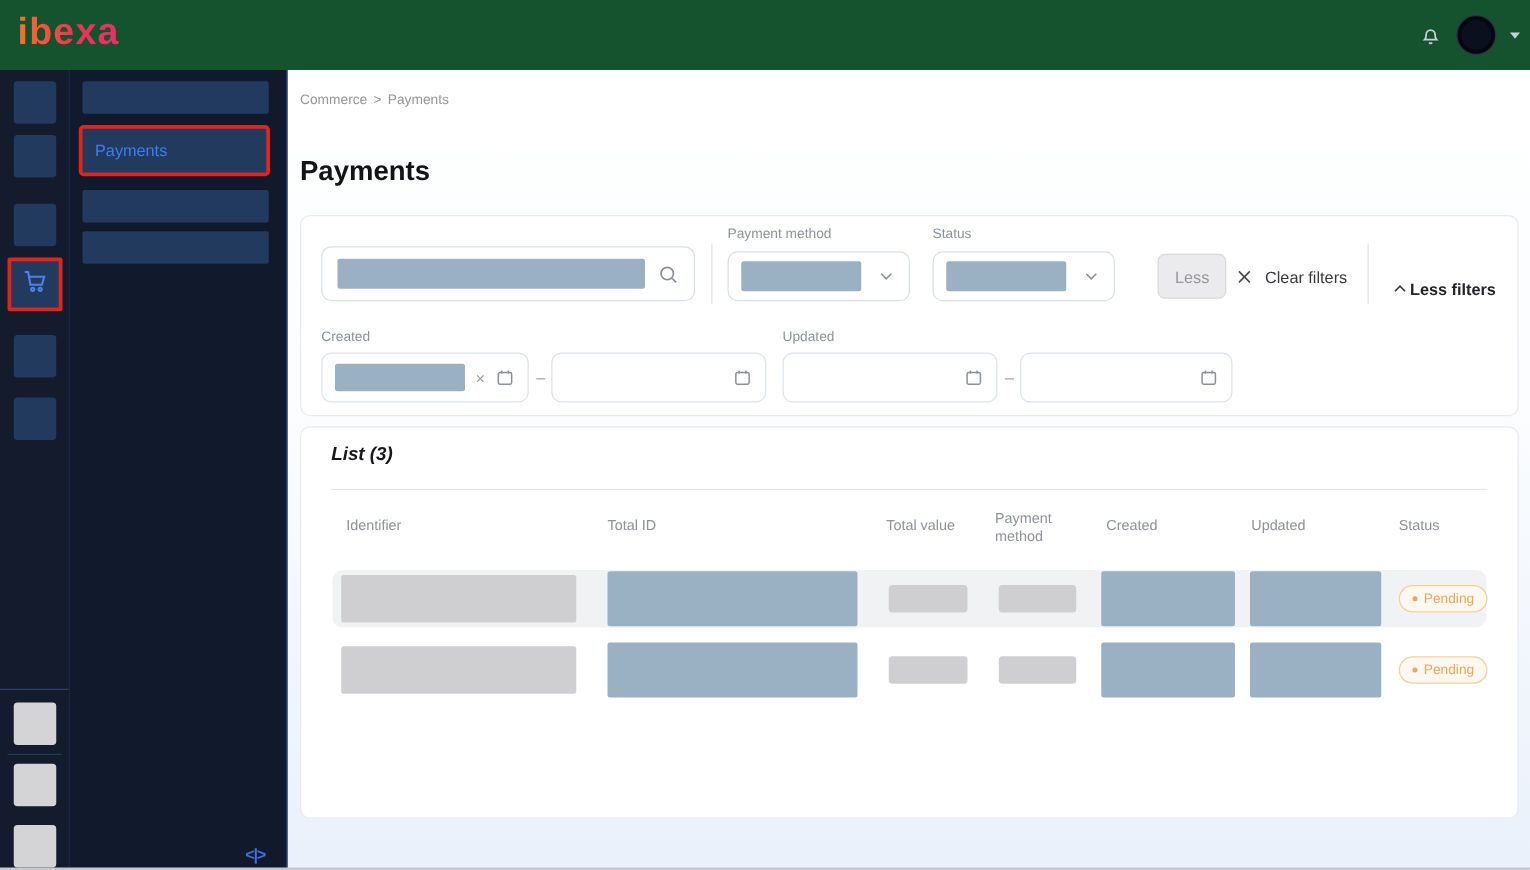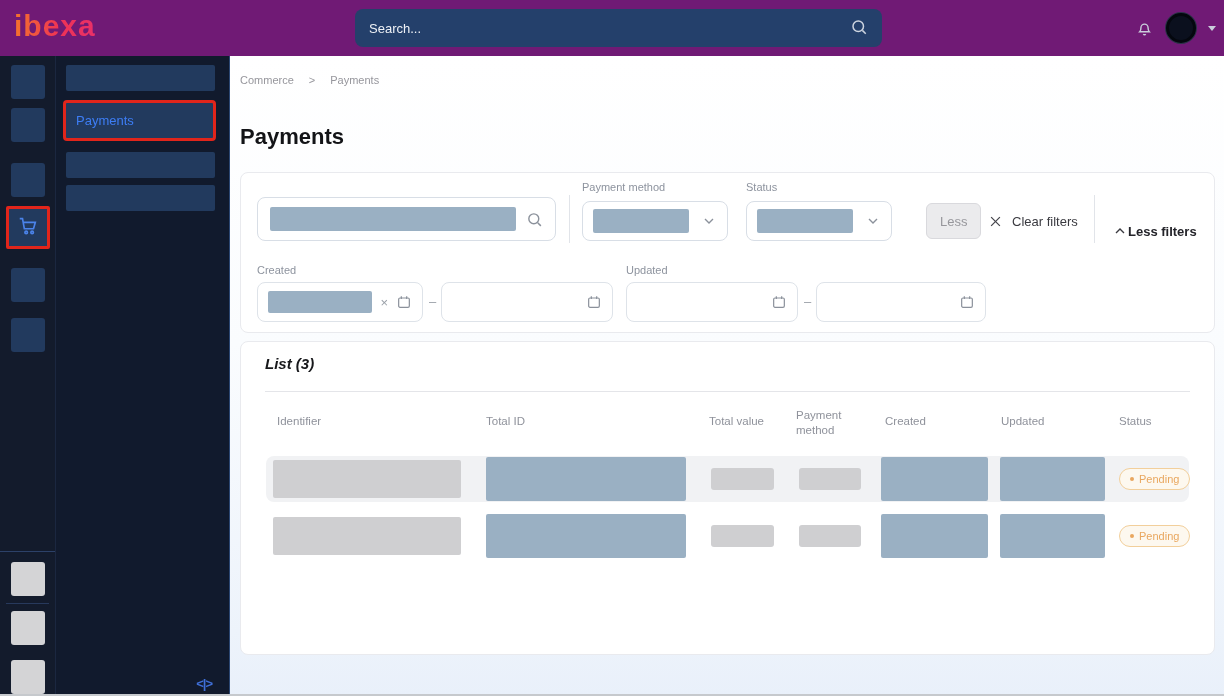--- a/index.html
+++ b/index.html
@@ -3,21 +3,21 @@
 <meta charset="utf-8">
 <style>
   * { box-sizing: border-box; margin: 0; padding: 0; }
   body { font-family: "Liberation Sans", sans-serif; background: #e9e9e9; }
   .viewport { position: relative; width: 1224px; height: 696px; overflow: hidden;
               background: #fff; outline: 1px solid #c9ccd1; }
   .viewport::after { content:""; position:absolute; left:0; right:0; bottom:0; height:2px;
               background:#c6c9cd; z-index: 50; }
 
   
-  .topbar { position: absolute; top:0; left:0; width:1224px; height:56px; background:#701a75; z-index:10; }
+  .topbar { position: absolute; top:0; left:0; width:1224px; height:56px; background:#14532d; z-index:10; }
   .logo { position:absolute; left:14px; top:9px; font-size:30px; font-weight:bold; letter-spacing:1px;
           background: linear-gradient(90deg,#f4742b 0%, #ee3355 55%, #e93069 100%);
           -webkit-background-clip:text; background-clip:text; color:transparent; cursor:pointer; }
   .gsearch { position:absolute; left:355px; top:9px; width:527px; height:38px; background:#24406b;
           border-radius:8px; display:flex; align-items:center; padding:0 14px; color:#eef1f6; font-size:13px; }
   .gsearch .mag { margin-left:auto; color:#cdd4e0; }
   .top-right { position:absolute; right:8px; top:0; height:56px; display:flex; align-items:center; gap:12px; }
   .bell { color:#c9cedb; display:flex; }
   .avatar { width:30px; height:30px; border-radius:50%; background:#0b101e; border:3px solid #04070e;
             box-shadow: 0 0 0 1px #2a3247; }
@@ -41,21 +41,21 @@
   .nav-active { position:absolute; left:7px; top:44px; width:153px; height:41px; border:3px solid #e1251b;
             background:#223a5e; border-radius:4px; display:flex; align-items:center; padding-left:10px;
             color:#3d7df5; font-size:13px; cursor:pointer; }
   .collapse { position:absolute; right:17px; bottom:5px; color:#3f6fd8; font-size:13px; font-weight:bold;
             letter-spacing:-1px; cursor:pointer; }
 
   
   .main { position:absolute; top:56px; left:230px; width:994px; height:640px;
           background: linear-gradient(180deg,#ffffff 0%,#fafcfe 45%,#edf3fb 90%,#e9f0fa 100%); }
   .breadcrumb { position:absolute; top:18px; left:10px; font-size:11px; color:#96969c;
-          display:flex; gap:15px; align-items:center; }
+          display:flex; gap:5px; align-items:center; }
   .breadcrumb .crumb { cursor:pointer; }
   .page-title { position:absolute; top:68px; left:10px; font-size:22px; font-weight:bold; color:#131417; }
 
   .card { position:absolute; left:10px; width:975px; background:#fff; border:1px solid #e9eaee; border-radius:8px;padding-left:40px; }
   .filter-card { top:116px; height:161px; }
   .list-card { top:285px; height:314px; }
 
   
   .f-label { position:absolute; font-size:11px; color:#8d939e; }
   .fsearch { position:absolute; left:16px; top:24px; width:299px; height:44px; border:1px solid #d8dee6;
@@ -107,29 +107,20 @@
   .badge-pending { color:#e9a75f; border-color:#f2cf9b; background:#fdf8ef; }
   .badge-paid    { color:#3c6571; border-color:#8aabb6; background:#f3f7f8; }
 </style>
 </head>
 <body>
 
 <div class="viewport">
 
   <header class="topbar">
     <div class="logo">ibexa</div>
-    <div class="gsearch">
-      <span>Search...</span>
-      <span class="mag">
-        <svg width="18" height="18" viewBox="0 0 24 24" fill="none" stroke="currentColor" stroke-width="2">
-            <circle cx="11" cy="11" r="7"></circle>
-            <line x1="16.5" y1="16.5" x2="21" y2="21"></line>
-          </svg>
-      </span>
-    </div>
     <div class="top-right">
       <span class="bell">
         <svg width="19" height="19" viewBox="0 0 24 24" fill="none" stroke="currentColor" stroke-width="1.8">
             <path d="M18 16H6c1.2-1.2 1.5-2.5 1.5-5a4.5 4.5 0 0 1 9 0c0 2.5.3 3.8 1.5 5z"></path>
             <path d="M10.5 19a1.8 1.8 0 0 0 3 0"></path>
           </svg>
       </span>
       <span class="avatar"></span>
       <span class="caret"></span>
     </div>

